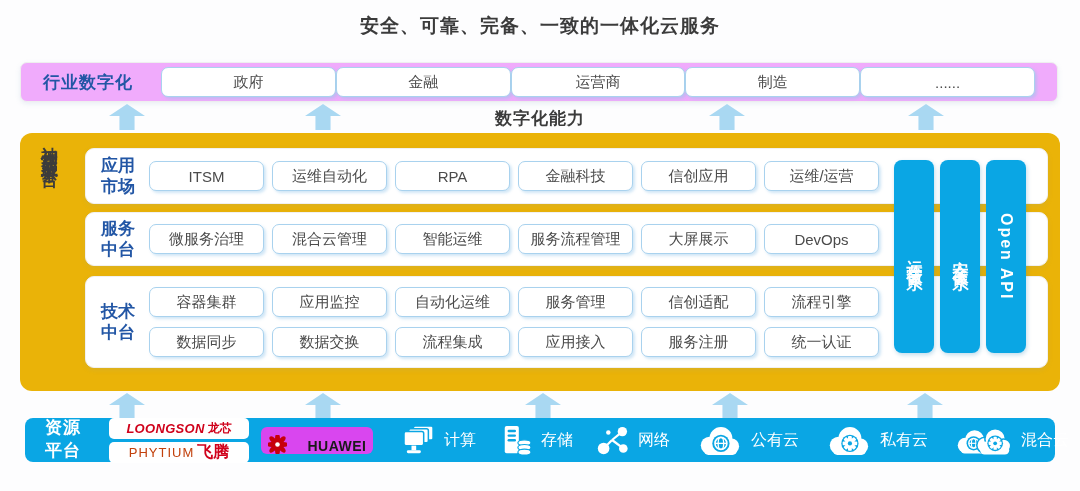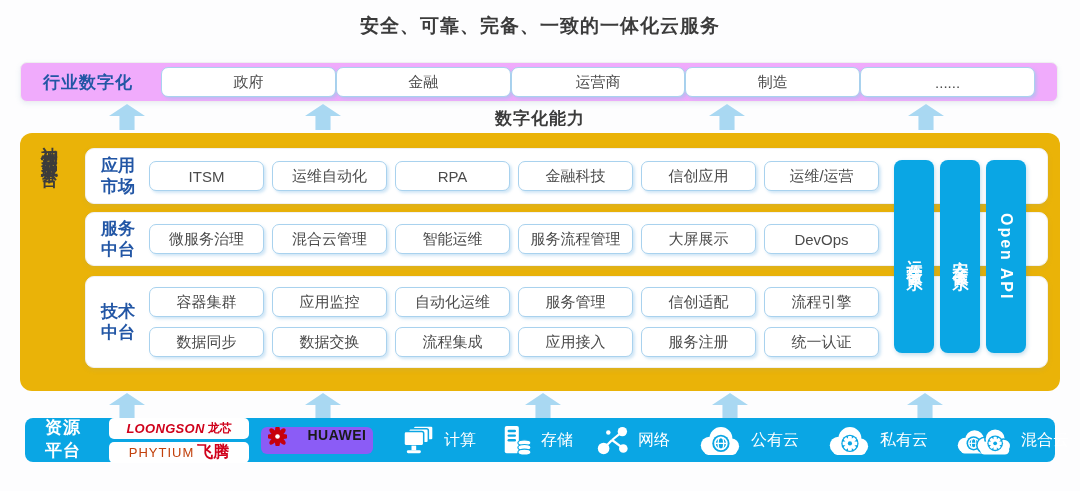--- a/index.html
+++ b/index.html
@@ -100,22 +100,22 @@
   .vendor-col { display:flex; flex-direction:column; gap:3px; margin-left:28px; flex:0 0 auto; }
   .vendor-pill {
     width:140px; height:21px; background:#ffffff; border-radius:5px;
     display:flex; align-items:center; justify-content:center; gap:3px;
   }
   .loongson-latin { color:#d0021b; font-weight:bold; font-style:italic; font-size:13px; letter-spacing:.3px; }
   .loongson-cjk   { color:#d0021b; font-weight:bold; font-size:12px; }
   .phytium-latin  { color:#c2410c; font-size:13px; letter-spacing:1px; }
   .phytium-cjk    { color:#d0021b; font-weight:bold; font-size:16px; }
   .huawei-pill {
-    width:112px; height:27px; background:#8b5cf6; border-radius:6px;
-    display:flex; align-items:flex-start; justify-content:center; gap:21px;
+    width:112px; height:27px; background:#d946ef; border-radius:6px;
+    display:flex; align-items:flex-end; justify-content:center; gap:21px;
     margin-left:12px; flex:0 0 auto;
   }
   .huawei-text { color:#1a1a1a; font-weight:bold; font-size:14px; letter-spacing:.5px; }
   .res-item { display:flex; align-items:center; gap:9px; font-size:16px; flex:0 0 auto; }
   .ri-1 { margin-left:30px; } .ri-2 { margin-left:24px; } .ri-3 { margin-left:24px; }
   .ri-4 { margin-left:26px; } .ri-5 { margin-left:26px; } .ri-6 { margin-left:26px; }
 </style>
 </head>
 <body>
 

